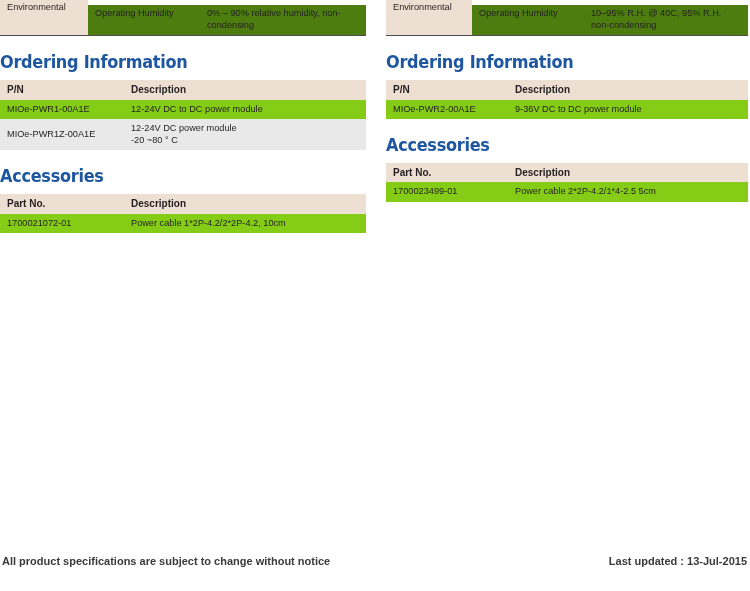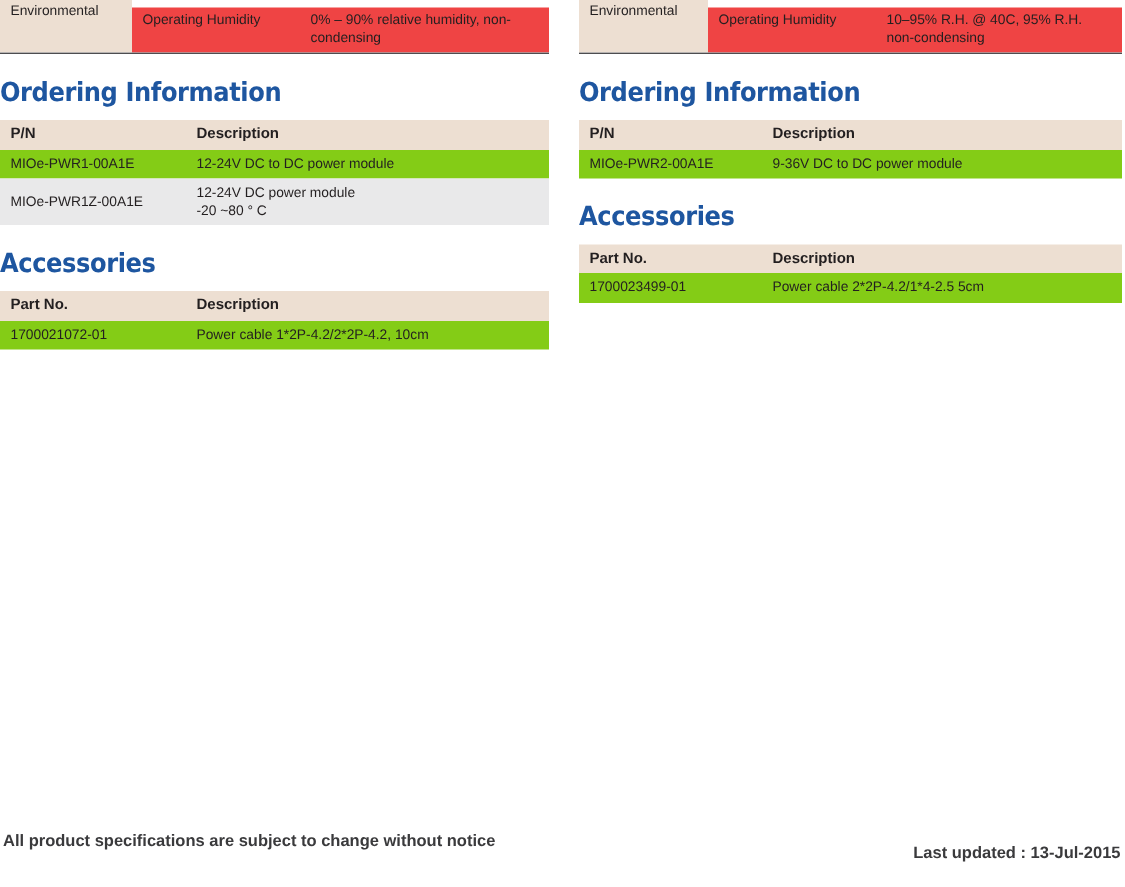--- a/index.html
+++ b/index.html
@@ -53,21 +53,21 @@
     font-size: 9.2px;
     vertical-align: top;
   }
   .col-right .spec-cat { width: 86px; }
   .spec-key {
     width: 112px;
     background: #ffffff;
   }
   .spec-val { background: #ffffff; }
   .row-alt .spec-key,
-  .row-alt .spec-val { background: #ef4444; }
+  .row-alt .spec-val { background: #4d7c0f; }
   .spec-wrap {
     border-bottom: 1.4px solid #4d4d4f;
     overflow: hidden;
   }
 
   
   .sec-head {
     color: #1e56a0;
     font-family: "DejaVu Sans", sans-serif;
     font-weight: bold;
@@ -166,21 +166,21 @@
   .footer-note .left,
   .footer-note .right {
     position: absolute;
     top: 3px;
     font-size: 11px;
     color: #3a3a3c;
     white-space: nowrap;
     font-weight: bold;
   }
   .footer-note .left  { left: 2px; }
-  .footer-note .right { right: 3px; margin-top: 8px; }
+  .footer-note .right { right: 3px; }
   .gap-c { height: 18px; }
   .gap-d { height: 9px; }
 </style>
 </head>
 <body>
 
 <div class="page">
 
   <div class="col col-left">
 

